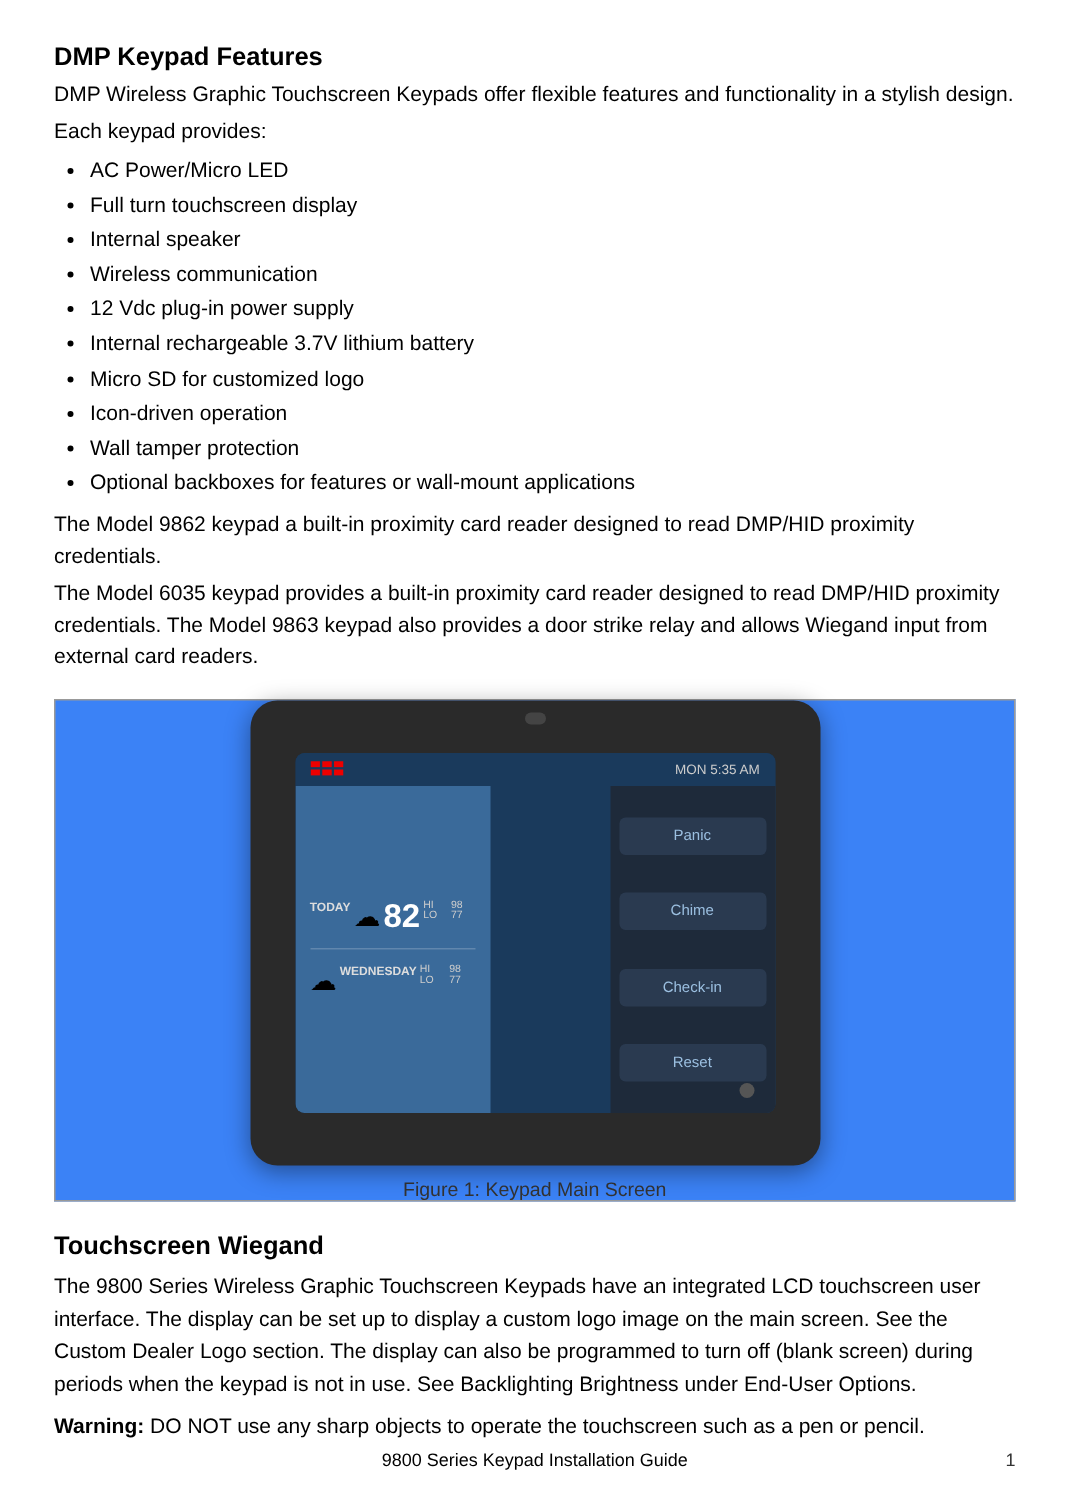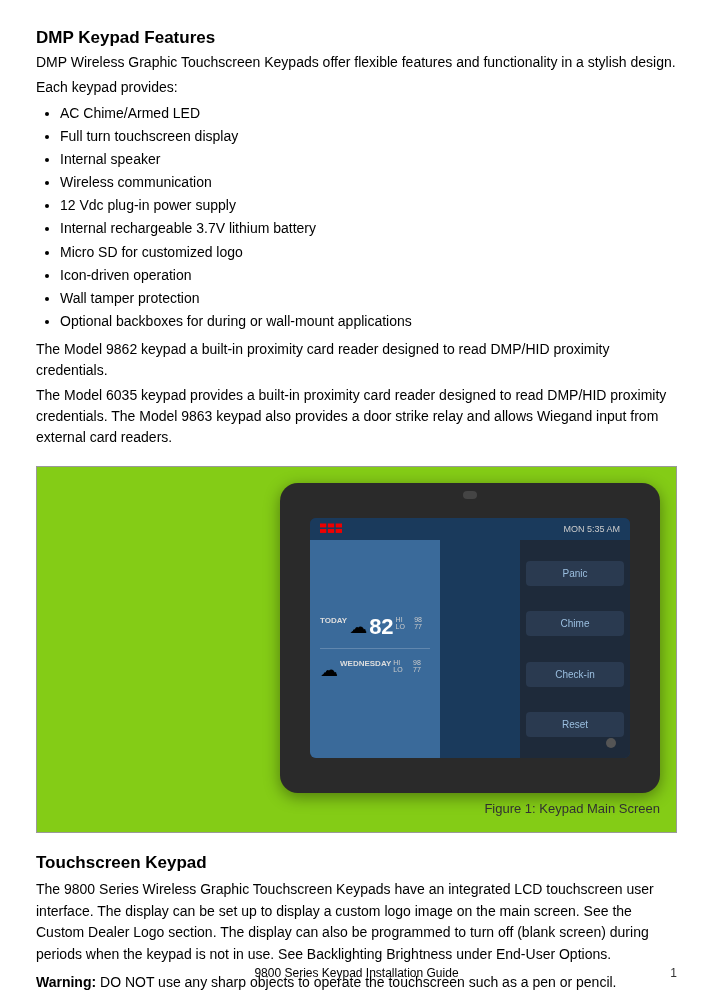--- a/index.html
+++ b/index.html
@@ -37,25 +37,24 @@
       list-style: disc;
     }
     .feature-para {
       font-size: 14px;
       line-height: 1.5;
       margin-bottom: 4px;
     }
     .figure-container {
       border: 1px solid #999;
       margin: 18px 0 6px 0;
-      padding: 16px;
       display: flex;
       flex-direction: column;
-      align-items: flex-end;
-      background: #84cc16;
+      align-items: center;
+      background: #3b82f6;
     }
     .keypad-device {
       width: 380px;
       height: 310px;
       background: #2a2a2a;
       border-radius: 18px;
       position: relative;
       display: flex;
       align-items: center;
       justify-content: center;
@@ -241,30 +240,30 @@
   </style>
 </head>
 <body>
 
 <h1 class="section-title">DMP Keypad Features</h1>
 
 <p class="intro-text">DMP Wireless Graphic Touchscreen Keypads offer flexible features and functionality in a stylish design.</p>
 <p class="intro-text">Each keypad provides:</p>
 
 <ul class="bullet-list">
-  <li>AC Chime/Armed LED</li>
+  <li>AC Power/Micro LED</li>
   <li>Full turn touchscreen display</li>
   <li>Internal speaker</li>
   <li>Wireless communication</li>
   <li>12 Vdc plug-in power supply</li>
   <li>Internal rechargeable 3.7V lithium battery</li>
   <li>Micro SD for customized logo</li>
   <li>Icon-driven operation</li>
   <li>Wall tamper protection</li>
-  <li>Optional backboxes for during or wall-mount applications</li>
+  <li>Optional backboxes for features or wall-mount applications</li>
 </ul>
 
 <p class="feature-para">The Model 9862 keypad a built-in proximity card reader designed to read DMP/HID proximity credentials.</p>
 <p class="feature-para">The Model 6035 keypad provides a built-in proximity card reader designed to read DMP/HID proximity credentials. The Model 9863 keypad also provides a door strike relay and allows Wiegand input from external card readers.</p>
 
 <div class="figure-container">
   <div class="keypad-device">
 
     <div class="camera-bump"></div>
 
@@ -309,21 +308,21 @@
         <div class="side-btn">Reset</div>
       </div>
 
       <div class="screen-bottom-dot"></div>
     </div>
   </div>
   <p class="figure-caption">Figure 1: Keypad Main Screen</p>
 </div>
 
 <div class="touchscreen-section">
-  <h2 class="section-title">Touchscreen Keypad</h2>
+  <h2 class="section-title">Touchscreen Wiegand</h2>
   <p class="body-text">The 9800 Series Wireless Graphic Touchscreen Keypads have an integrated LCD touchscreen user interface. The display can be set up to display a custom logo image on the main screen. See the Custom Dealer Logo section. The display can also be programmed to turn off (blank screen) during periods when the keypad is not in use. See Backlighting Brightness under End-User Options.</p>
   <p class="body-text-warning">
     <span class="warning-label">Warning:</span><span> DO NOT use any sharp objects to operate the touchscreen such as a pen or pencil.</span>
   </p>
 </div>
 
 <div class="page-footer">
   <span class="footer-text">9800 Series Keypad Installation Guide</span>
   <span class="footer-page">1</span>
 </div>

